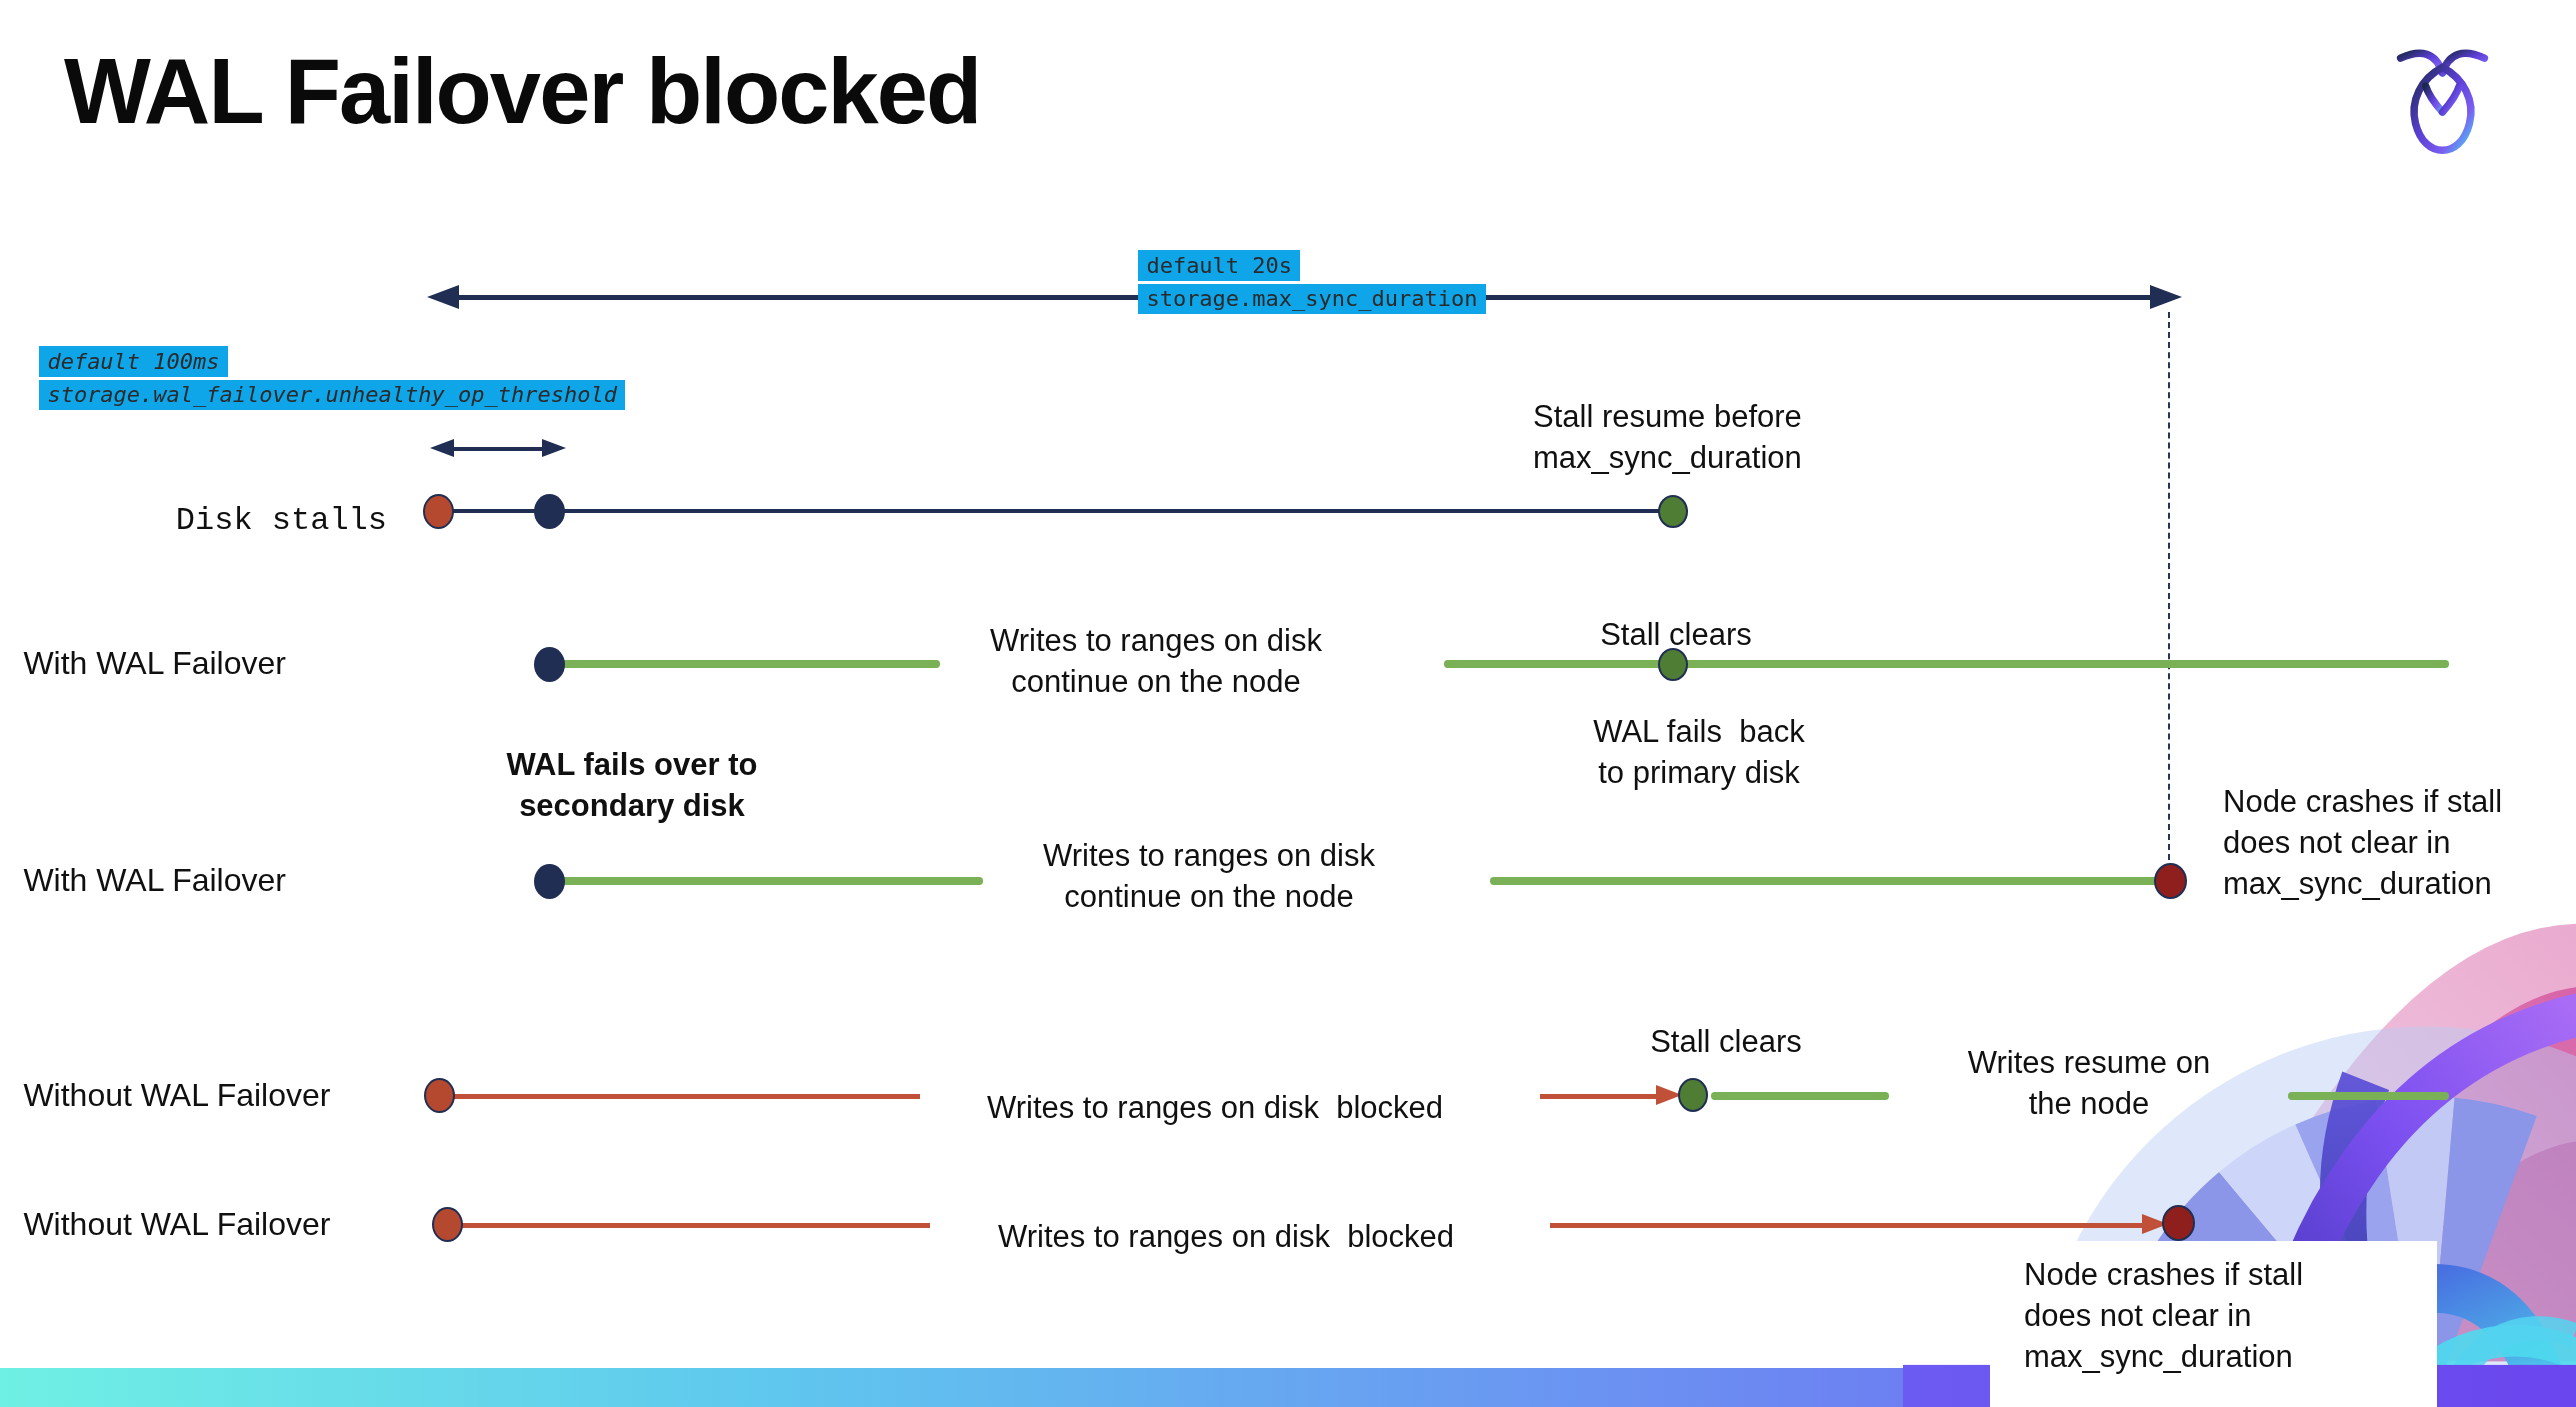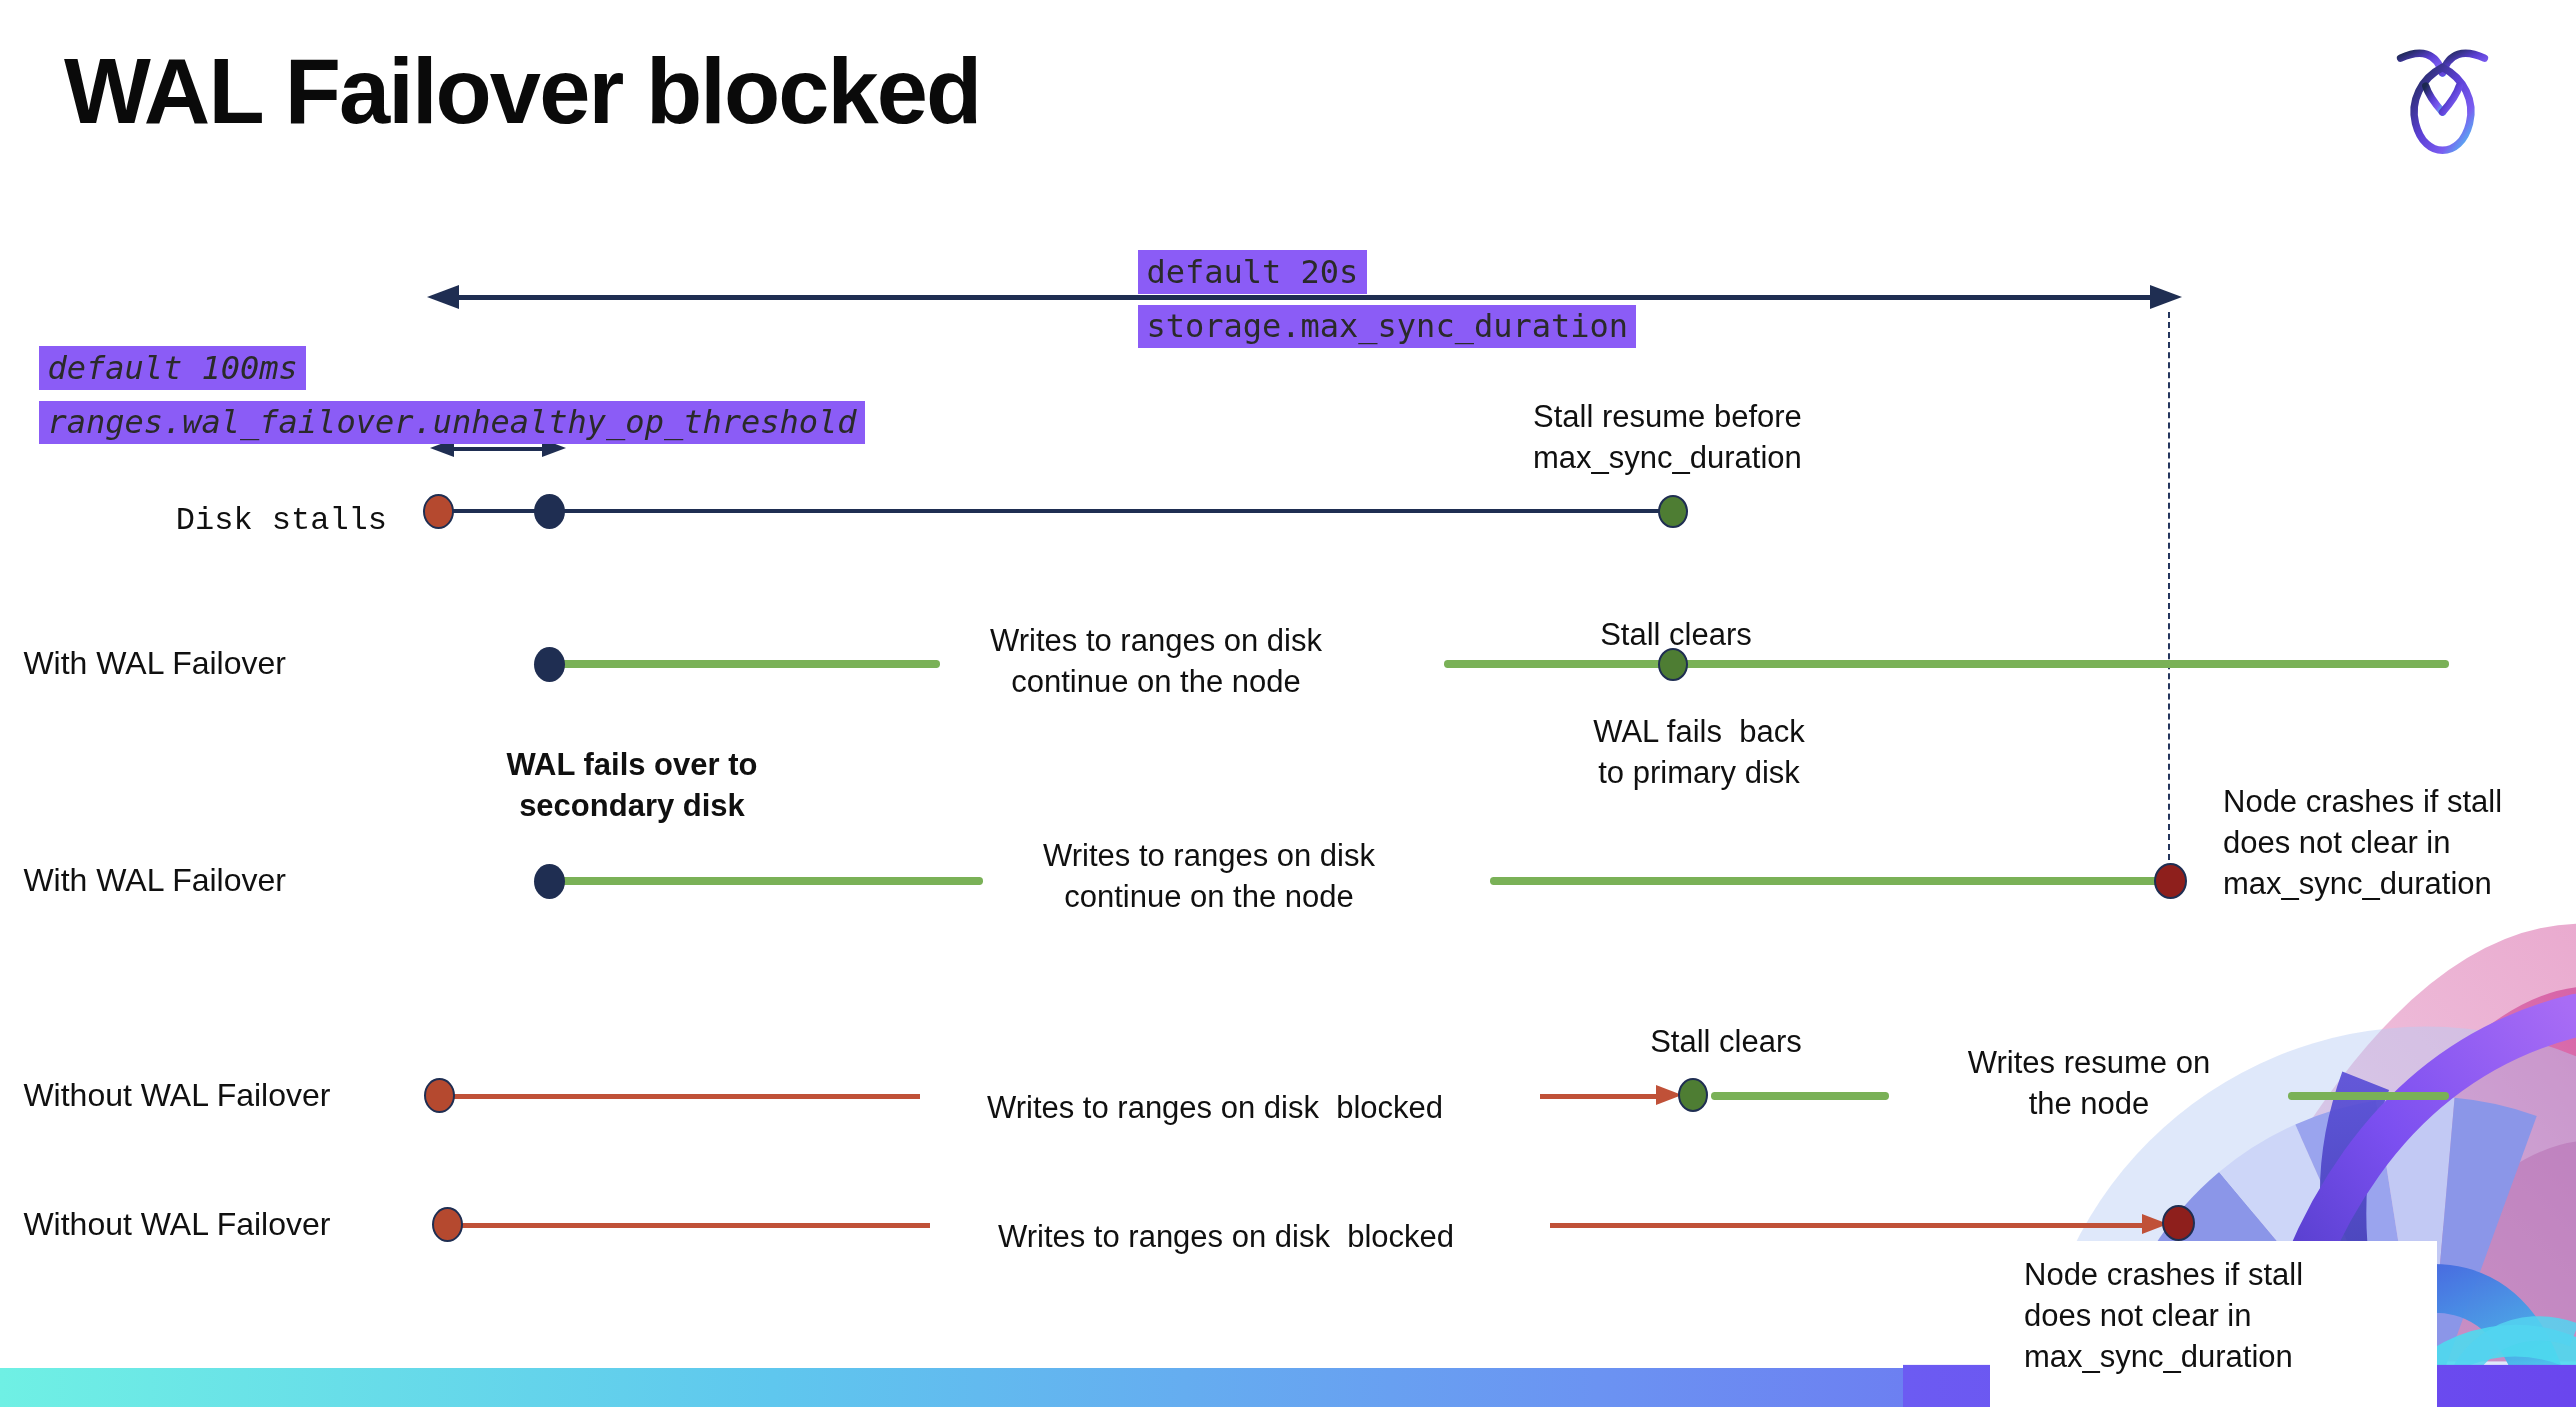--- a/index.html
+++ b/index.html
@@ -3,22 +3,22 @@
 <meta charset="utf-8">
 <style>
   html,body{margin:0;padding:0;background:#ffffff;}
   body{width:2576px;height:1408px;position:relative;overflow:hidden;
        font-family:"Liberation Sans","DejaVu Sans",sans-serif;color:#101010;}
   .abs{position:absolute;}
   .page-title{font-size:92px;font-weight:700;letter-spacing:-1.9px;color:#0a0a0a;}
   .row-label{font-size:32px;line-height:41px;color:#101010;white-space:nowrap;}
   .ann{font-size:31px;line-height:41px;color:#101010;white-space:pre-line;}
   .center{transform:translateX(-50%);text-align:center;margin-top:12px;}
-  .mono-line{font-family:"DejaVu Sans Mono","Liberation Mono",monospace;font-size:32px;
-             color:#2a2a2a;background:#8b5cf6;padding:2.8px 8.4px;display:inline-block;margin-bottom:11px;}
+  .mono-line{font-family:"DejaVu Sans Mono","Liberation Mono",monospace;font-size:22px;
+             color:#2a2a2a;background:#0ea5e9;padding:2.8px 8.4px;display:inline-block;margin-bottom:3px;}
   .hline{position:absolute;background:#1f2e52;}
   .gline{position:absolute;background:#7ab157;height:7.5px;border-radius:3.7px;}
   .rline{position:absolute;background:#c05138;height:4.7px;}
   .dot{position:absolute;border-radius:50%;box-sizing:border-box;}
   .dot.navy{background:#1f2e52;}
   .dot.red{background:#b5492f;border:2.8px solid #1f2e52;}
   .dot.green{background:#4e7d33;border:2.8px solid #1f2e52;}
   .dot.darkred{background:#8e1f1c;border:2.8px solid #1f2e52;}
   .tri{position:absolute;width:0;height:0;}
   .z1{z-index:1}.z2{z-index:2}.z3{z-index:3}.z4{z-index:4}
@@ -107,21 +107,21 @@
 </div>
 <div class="abs z4" style="left:1138px;top:250px;">
   <div><span class="mono-line">default 20s</span></div>
   <div><span class="mono-line">storage.max_sync_duration</span></div>
 </div>
 
 <div class="dashline z2" style="left:2168px;top:312px;height:548px;"></div>
 
 <div class="abs z4" style="left:39px;top:346px;font-style:italic;">
   <div><span class="mono-line">default 100ms</span></div>
-  <div><span class="mono-line">ranges.wal_failover.unhealthy_op_threshold</span></div>
+  <div><span class="mono-line">storage.wal_failover.unhealthy_op_threshold</span></div>
 </div>
 <div>
   <div class="hline z2" style="left:447px;top:447px;width:103px;height:3.7px;"></div>
   <div class="tri z2" style="left:430px;top:439px;border-top:9.3px solid transparent;border-bottom:9.3px solid transparent;border-right:24px solid #1f2e52;"></div>
   <div class="tri z2" style="left:542px;top:439px;border-top:9.3px solid transparent;border-bottom:9.3px solid transparent;border-left:24px solid #1f2e52;"></div>
 </div>
 
 <div>
   <div class="abs row-label z3" style="left:0;top:500px;width:387px;text-align:right;font-family:Liberation Mono, monospace;">Disk stalls</div>
   <div class="hline z2" style="left:438px;top:509px;width:1235px;height:3.7px;"></div>

